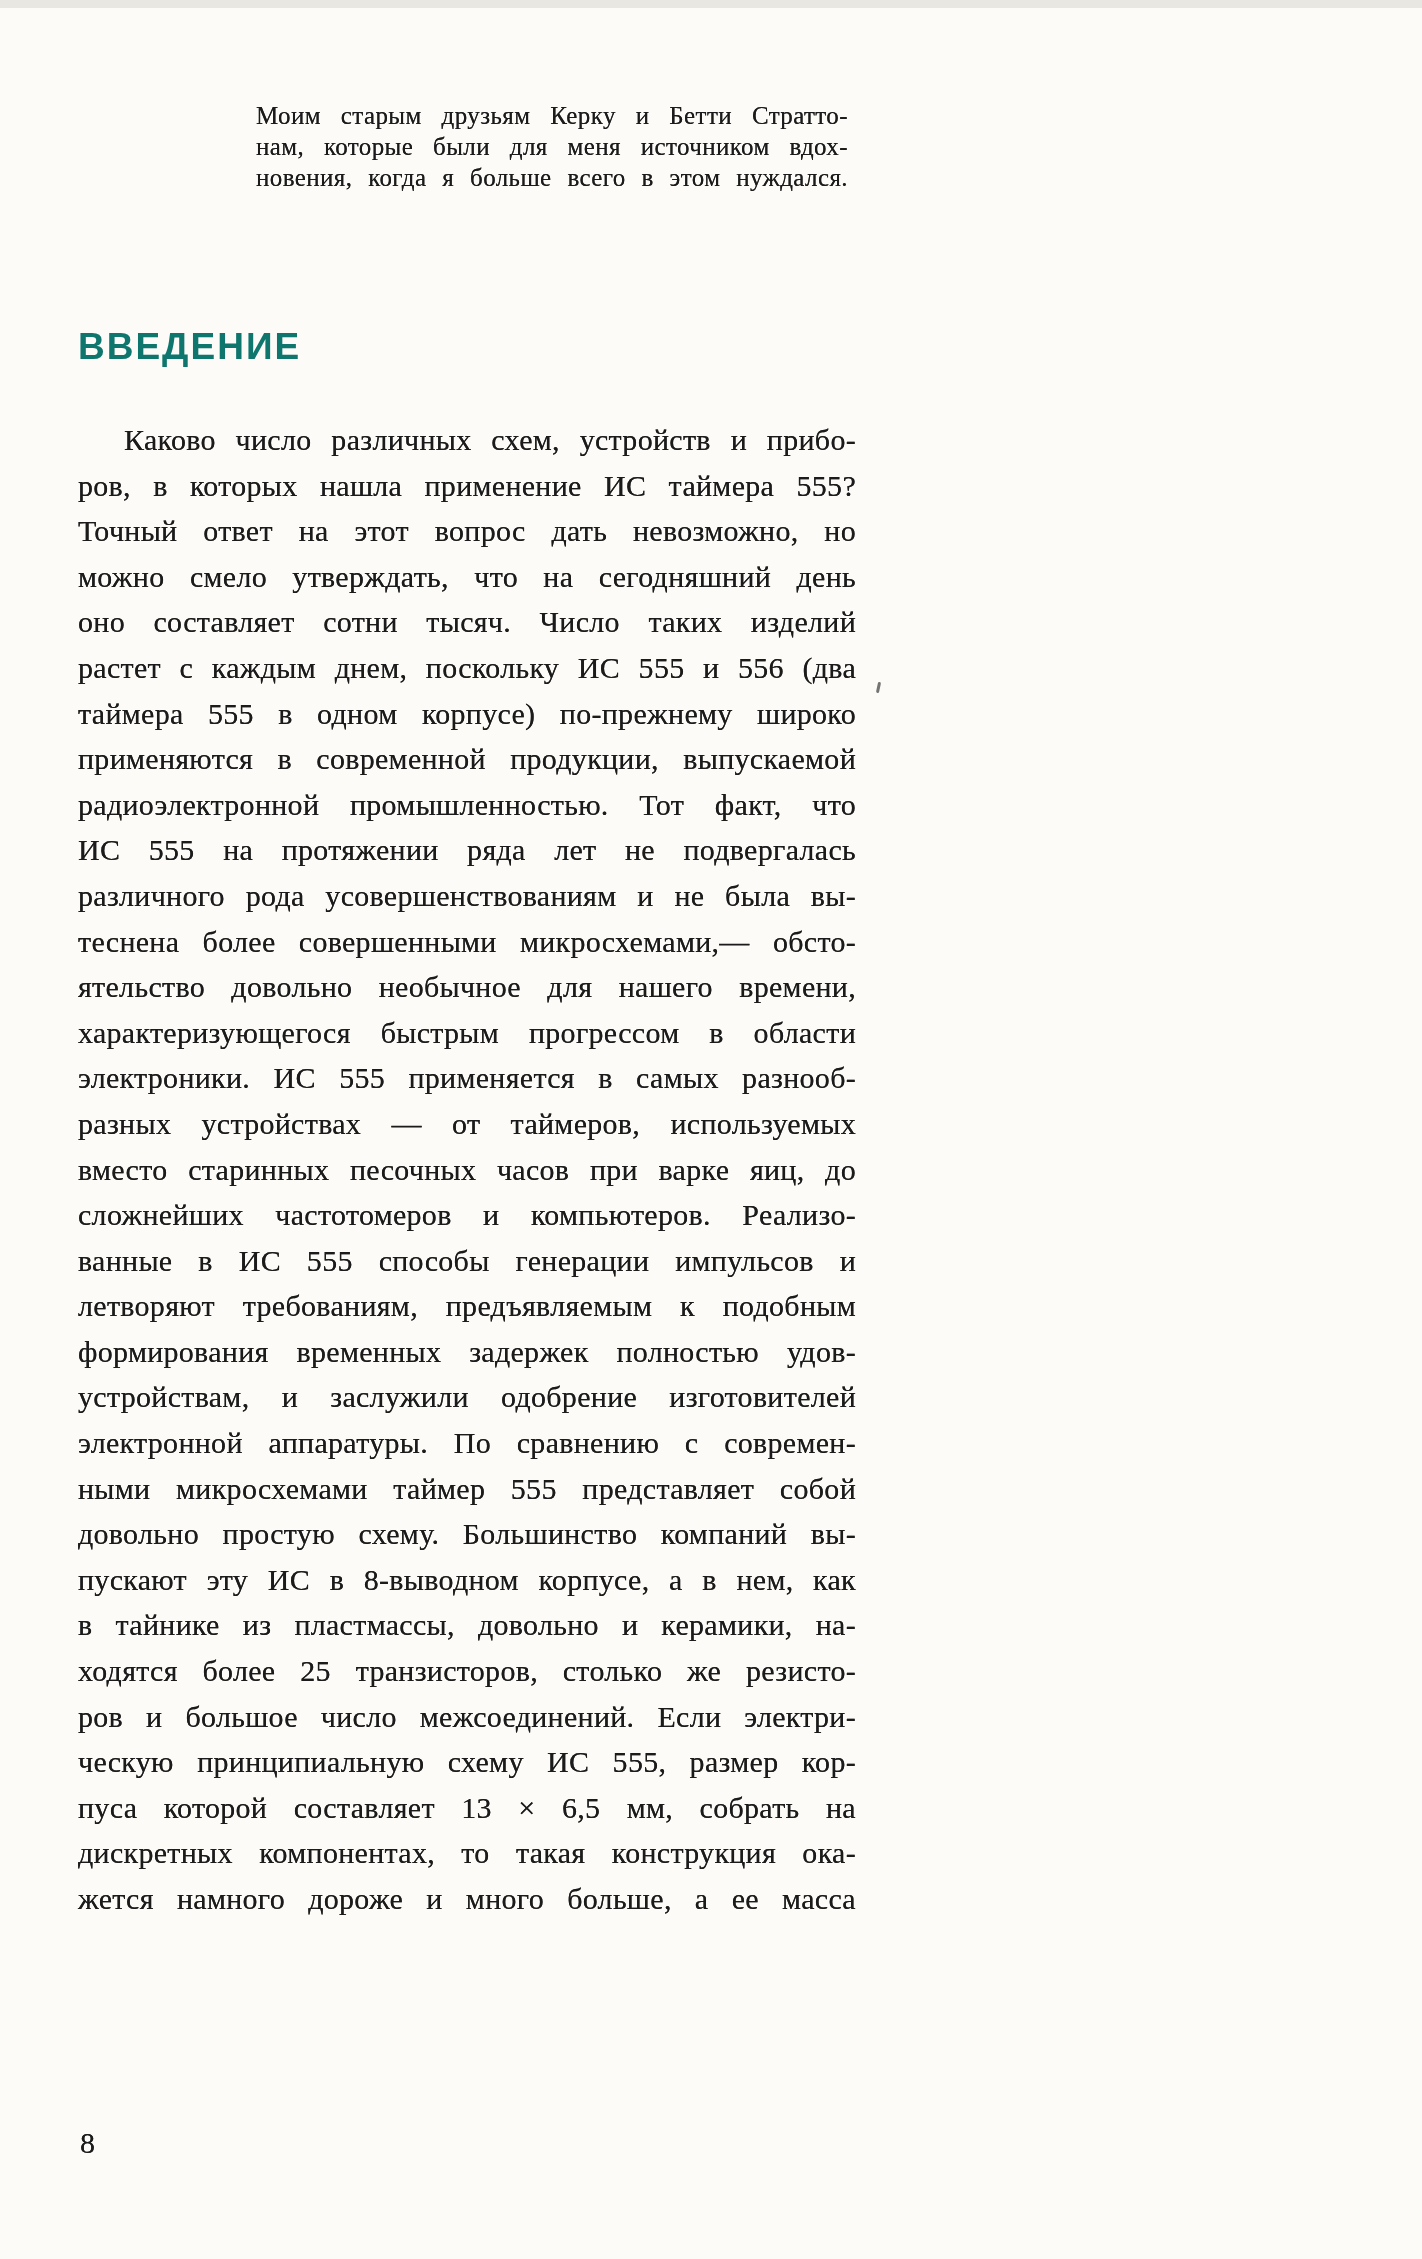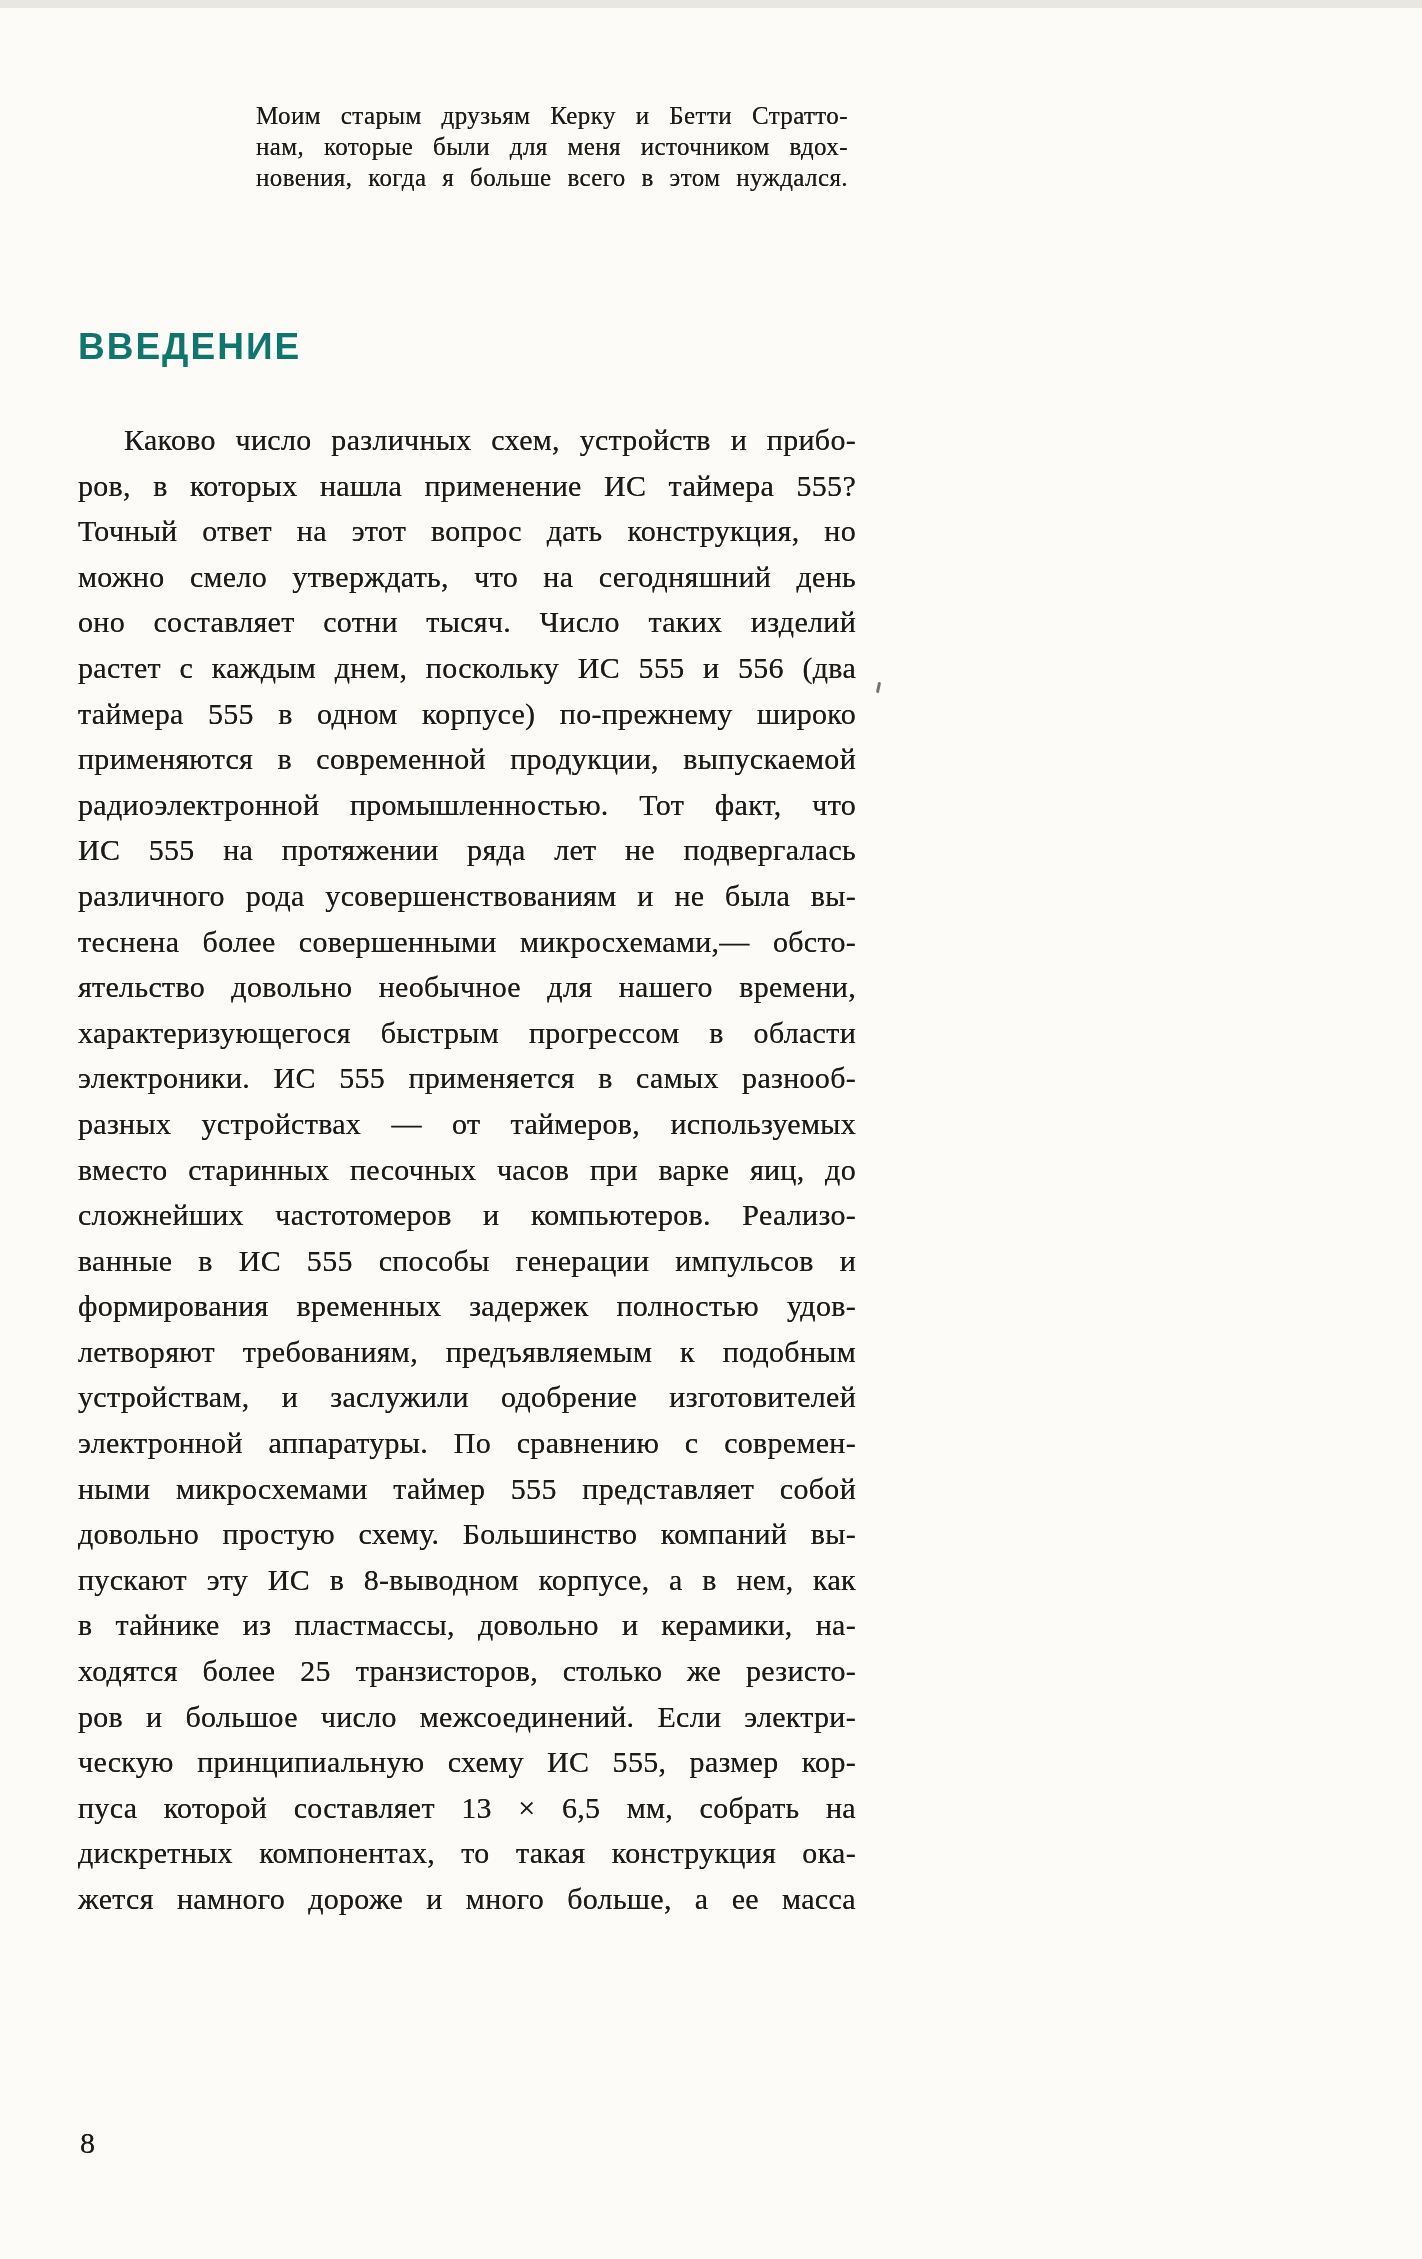--- a/index.html
+++ b/index.html
@@ -83,39 +83,39 @@
       <div class="tline">Моим старым друзьям Керку и Бетти Стратто-</div>
       <div class="tline">нам, которые были для меня источником вдох-</div>
       <div class="tline">новения, когда я больше всего в этом нуждался.</div>
     </div>
 
   <h1 class="heading">ВВЕДЕНИЕ</h1>
 
   <div class="body-text">
       <div class="tline">Каково число различных схем, устройств и прибо-</div>
       <div class="tline">ров, в которых нашла применение ИС таймера 555?</div>
-      <div class="tline">Точный ответ на этот вопрос дать конструкция, но</div>
+      <div class="tline">Точный ответ на этот вопрос дать невозможно, но</div>
       <div class="tline">можно смело утверждать, что на сегодняшний день</div>
       <div class="tline">оно составляет сотни тысяч. Число таких изделий</div>
       <div class="tline">растет с каждым днем, поскольку ИС 555 и 556 (два</div>
       <div class="tline">таймера 555 в одном корпусе) по-прежнему широко</div>
       <div class="tline">применяются в современной продукции, выпускаемой</div>
       <div class="tline">радиоэлектронной промышленностью. Тот факт, что</div>
       <div class="tline">ИС 555 на протяжении ряда лет не подвергалась</div>
       <div class="tline">различного рода усовершенствованиям и не была вы-</div>
       <div class="tline">теснена более совершенными микросхемами,— обсто-</div>
       <div class="tline">ятельство довольно необычное для нашего времени,</div>
       <div class="tline">характеризующегося быстрым прогрессом в области</div>
       <div class="tline">электроники. ИС 555 применяется в самых разнооб-</div>
       <div class="tline">разных устройствах — от таймеров, используемых</div>
       <div class="tline">вместо старинных песочных часов при варке яиц, до</div>
       <div class="tline">сложнейших частотомеров и компьютеров. Реализо-</div>
       <div class="tline">ванные в ИС 555 способы генерации импульсов и</div>
+      <div class="tline">летворяют требованиям, предъявляемым к подобным</div>
       <div class="tline">формирования временных задержек полностью удов-</div>
-      <div class="tline">летворяют требованиям, предъявляемым к подобным</div>
       <div class="tline">устройствам, и заслужили одобрение изготовителей</div>
       <div class="tline">электронной аппаратуры. По сравнению с современ-</div>
       <div class="tline">ными микросхемами таймер 555 представляет собой</div>
       <div class="tline">довольно простую схему. Большинство компаний вы-</div>
       <div class="tline">пускают эту ИС в 8-выводном корпусе, а в нем, как</div>
       <div class="tline">в тайнике из пластмассы, довольно и керамики, на-</div>
       <div class="tline">ходятся более 25 транзисторов, столько же резисто-</div>
       <div class="tline">ров и большое число межсоединений. Если электри-</div>
       <div class="tline">ческую принципиальную схему ИС 555, размер кор-</div>
       <div class="tline">пуса которой составляет 13 × 6,5 мм, собрать на</div>

